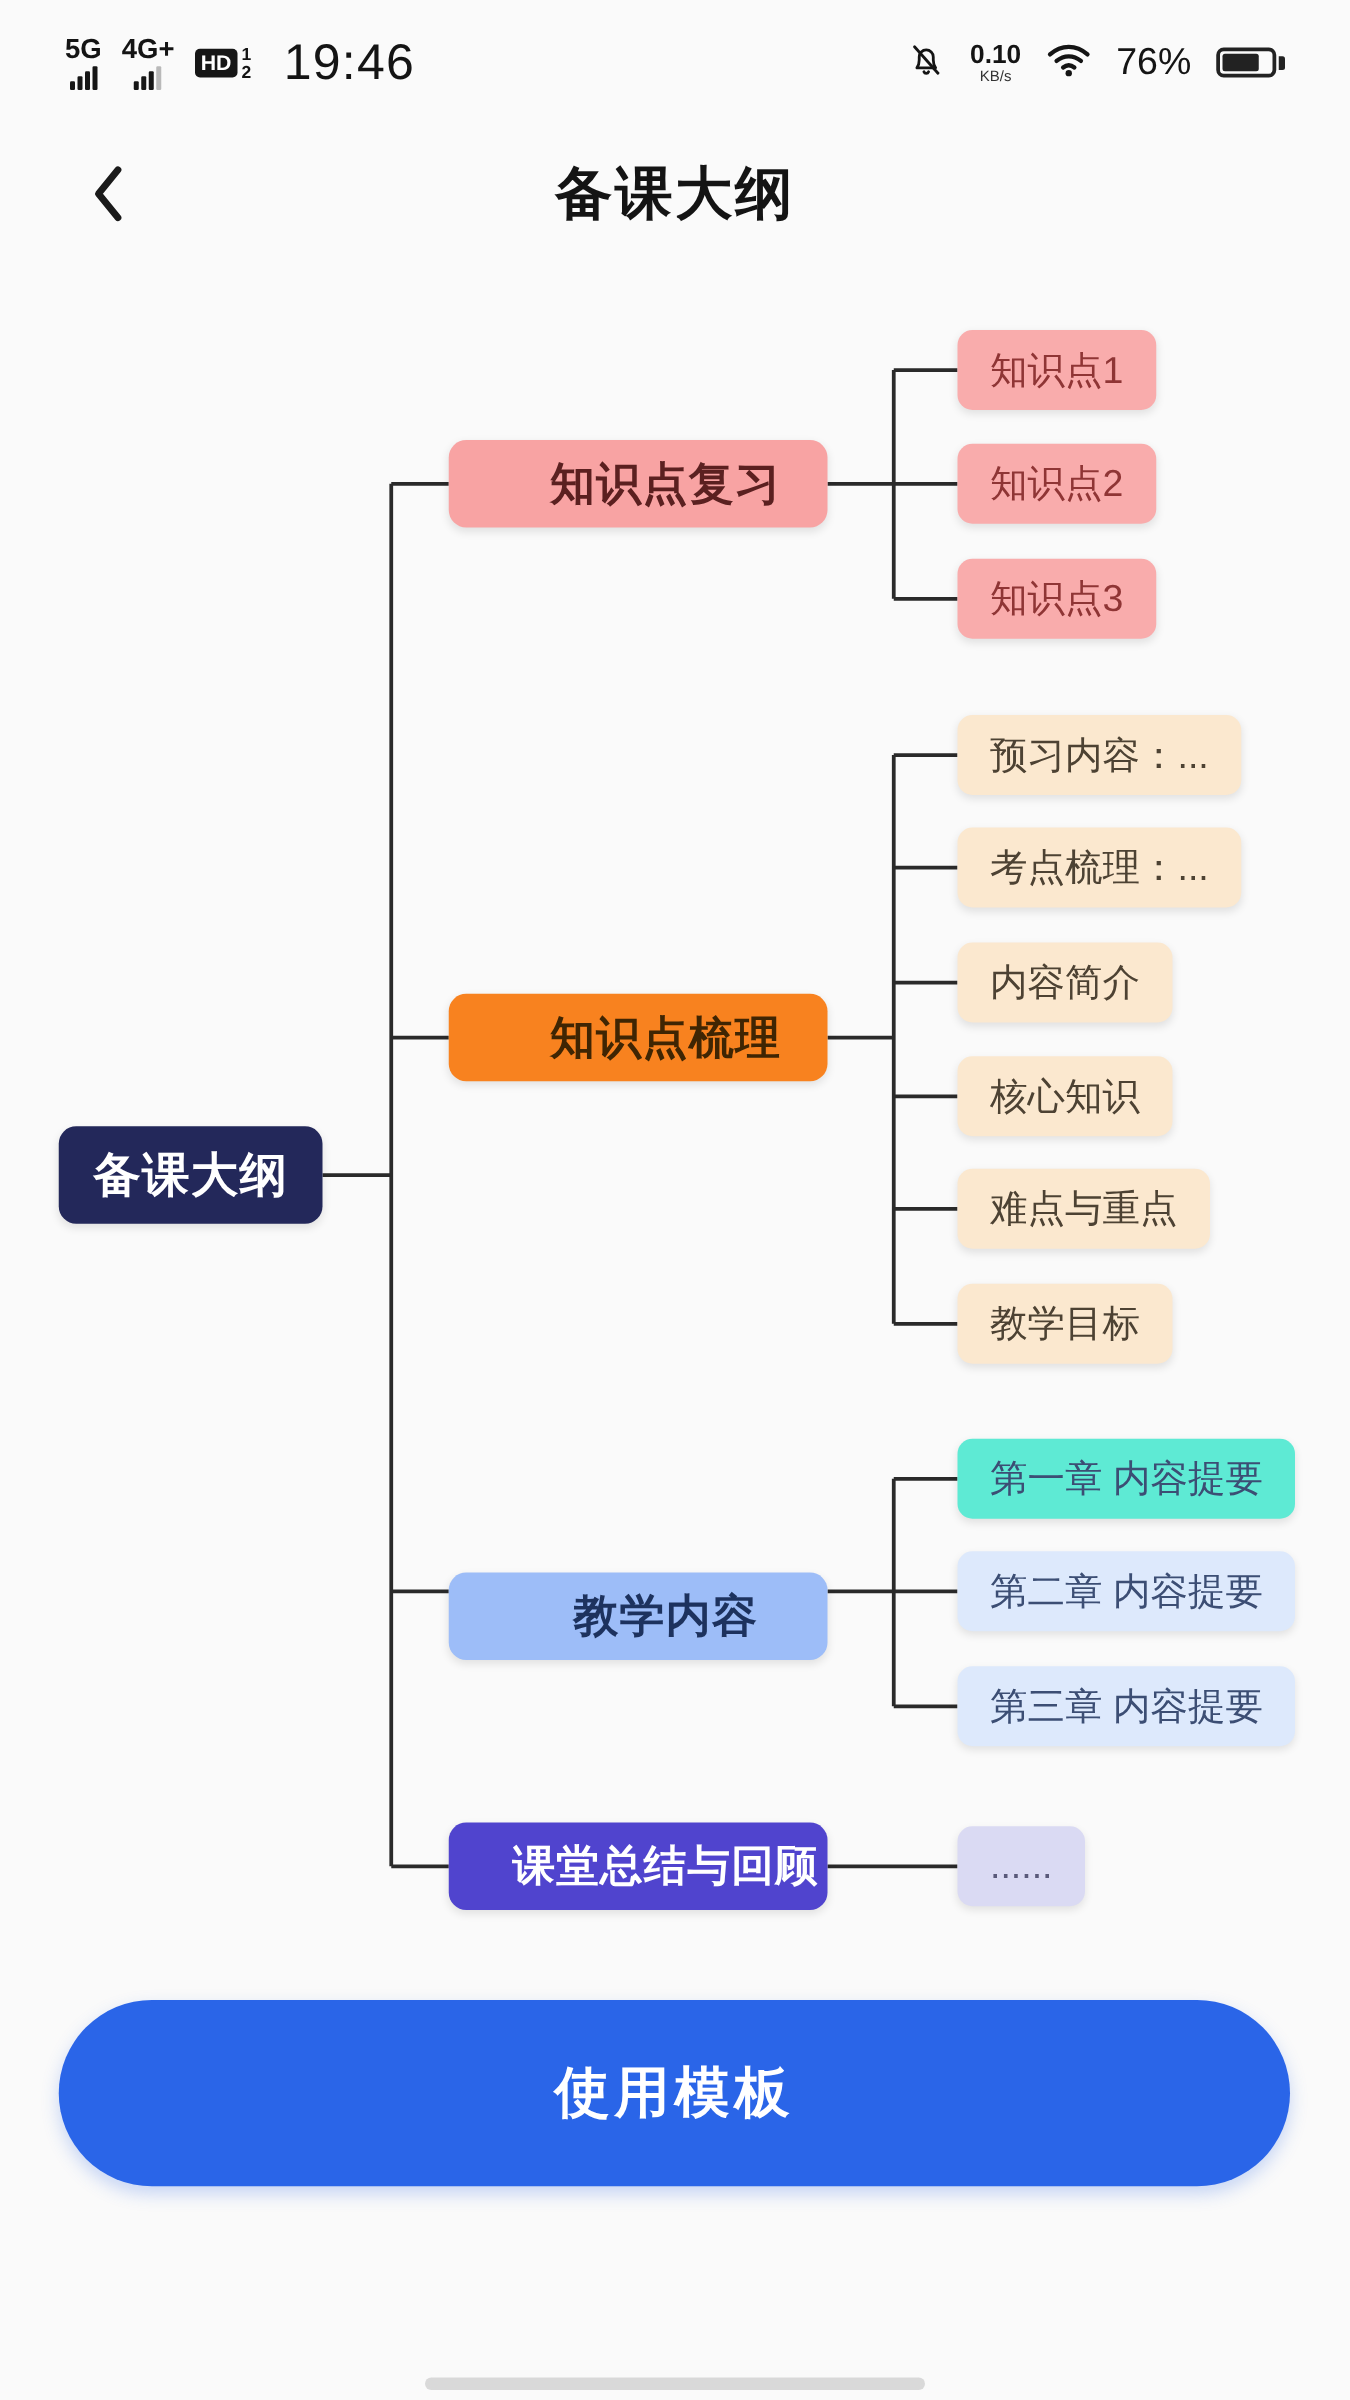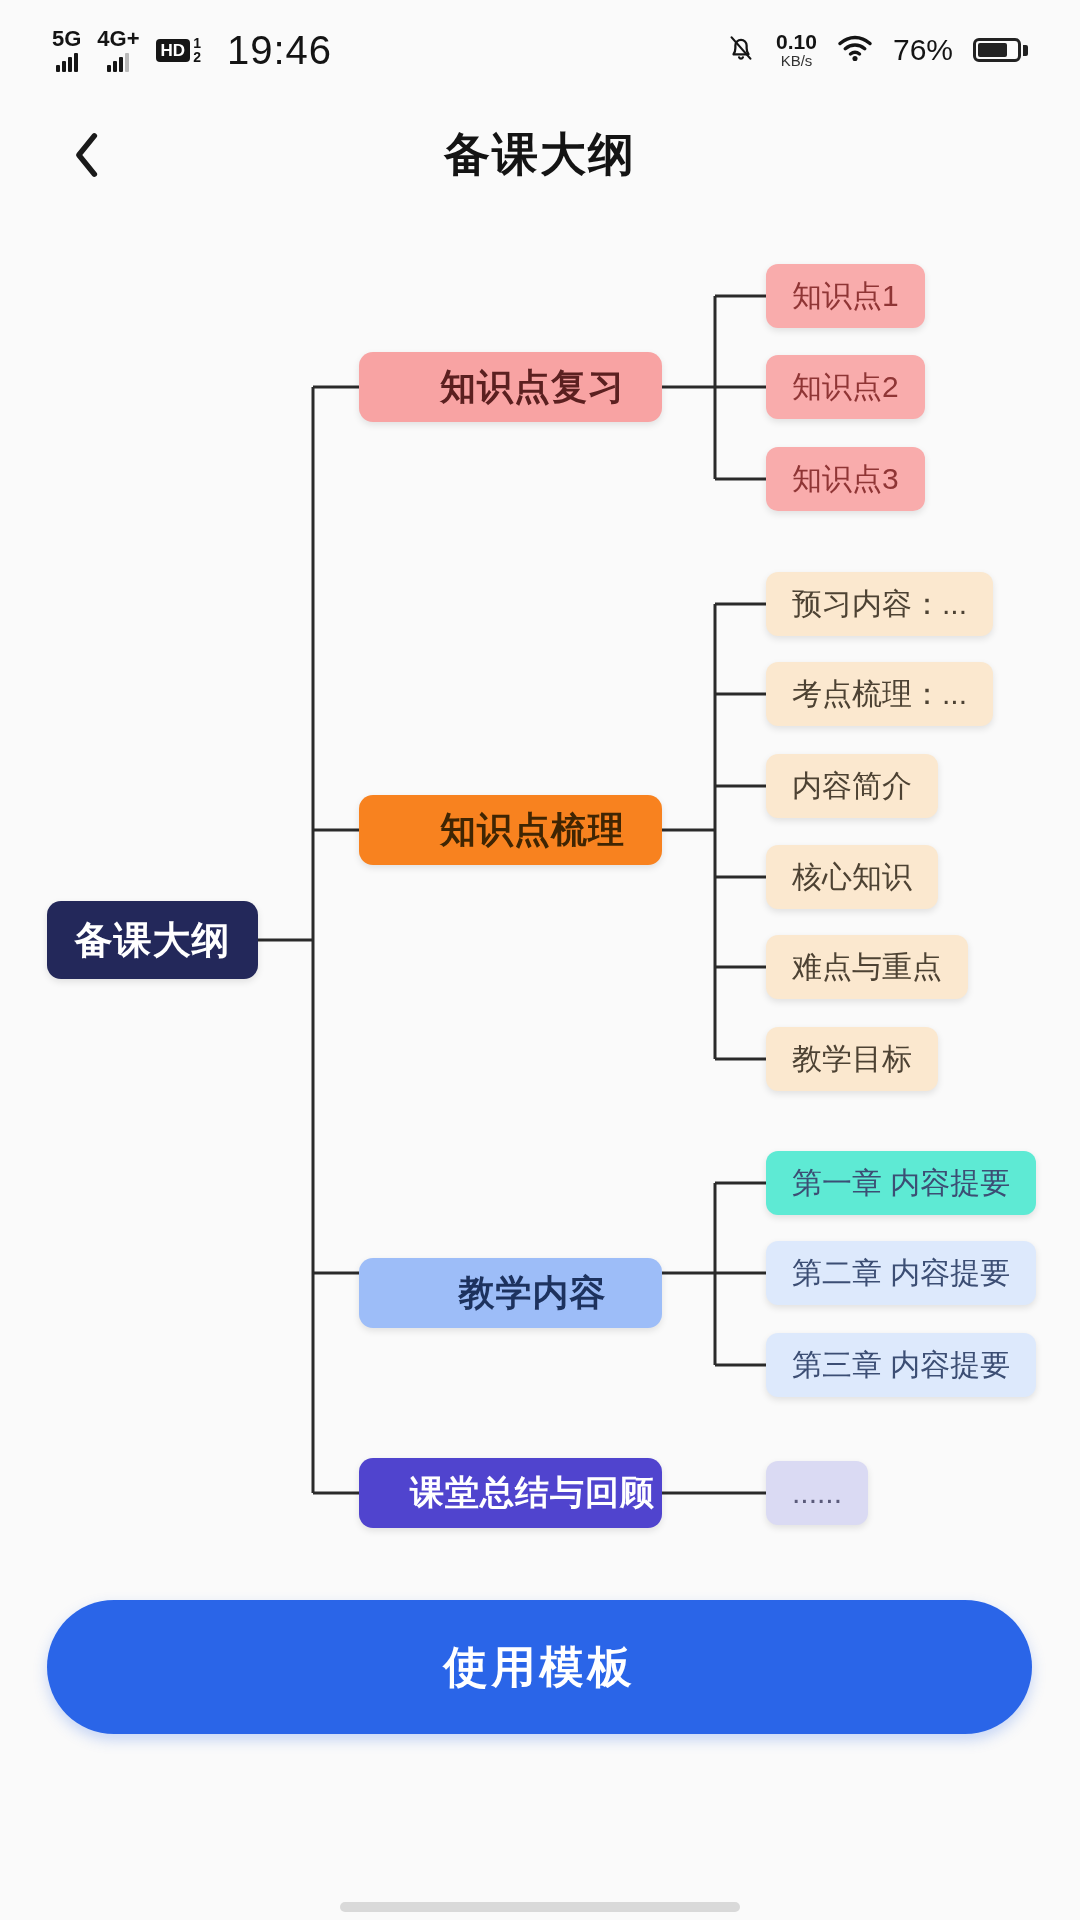--- a/index.html
+++ b/index.html
@@ -32,21 +32,21 @@
   .hd-wrap { display:flex; align-items:center; gap:3px; }
   .hd-box {
     background:#161616; color:#fff; font-size:17px; font-weight:700;
     padding:3px 5px; border-radius:4px; line-height:1;
   }
   .sim-col { display:flex; flex-direction:column; line-height:1; }
   .sim-col span { font-size:14px; font-weight:700; }
   .sb-time { font-size:40px; font-weight:400; margin-left:10px; letter-spacing:1px; }
   .speed-stack { display:flex; flex-direction:column; align-items:center; line-height:1.1; }
   .speed-val { font-size:21px; font-weight:700; }
-  .speed-unit { font-size:15px; color:#333; }
+  .speed-unit { font-size:12px; color:#333; }
   .sb-batt-pct { font-size:30px; }
   .battery { display:flex; align-items:center; }
   .batt-body {
     position:relative; width:48px; height:24px;
     border:3px solid #222; border-radius:6px; box-sizing:border-box;
   }
   .batt-fill {
     position:absolute; left:2px; top:2px; bottom:2px; width:70%;
     background:#222; border-radius:2px;
   }
@@ -93,21 +93,21 @@
   .child.blue { color:#3c4e74; }
   .child.lavender { color:#5a5a7a; }
   .pos-c1-1{top:264px;} .pos-c1-2{top:355px;} .pos-c1-3{top:447px;}
   .pos-c2-1{top:572px;} .pos-c2-2{top:662px;} .pos-c2-3{top:754px;}
   .pos-c2-4{top:845px;} .pos-c2-5{top:935px;} .pos-c2-6{top:1027px;}
   .pos-c3-1{top:1151px;} .pos-c3-2{top:1241px;} .pos-c3-3{top:1333px;}
   .pos-c4-1{top:1461px;}
 
   
   .cta {
-    position:absolute; left:47px; top:1600px; width:985px; height:134px;
+    position:absolute; left:47px; top:1600px; width:985px; height:149px;
     border:none; border-radius:80px; color:#ffffff;
     font-size:44px; font-weight:700; letter-spacing:4px;
     font-family:"Liberation Sans","DejaVu Sans",sans-serif;
     display:flex; align-items:center; justify-content:center; cursor:pointer;
     box-shadow:0 6px 14px rgba(43,102,232,0.25);
   }
 
   .home-indicator {
     position:absolute; bottom:8px; left:50%; transform:translateX(-50%);
     width:400px; height:10px; border-radius:5px; background:#d9d9d9;

